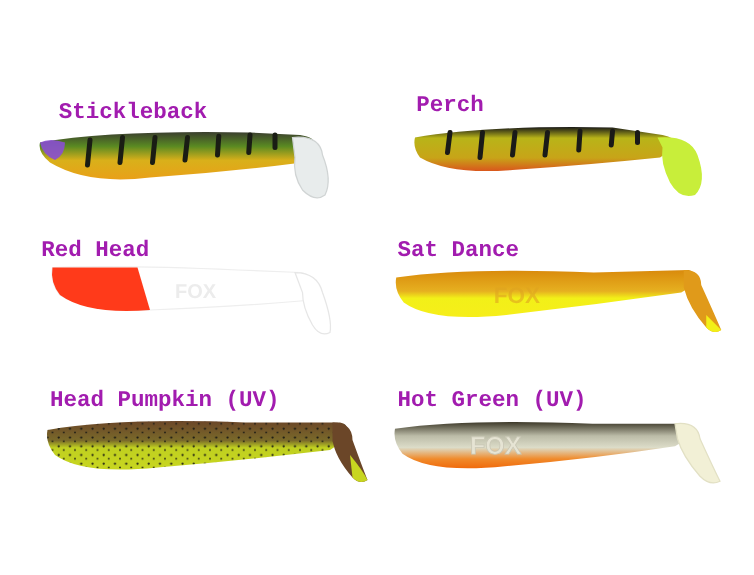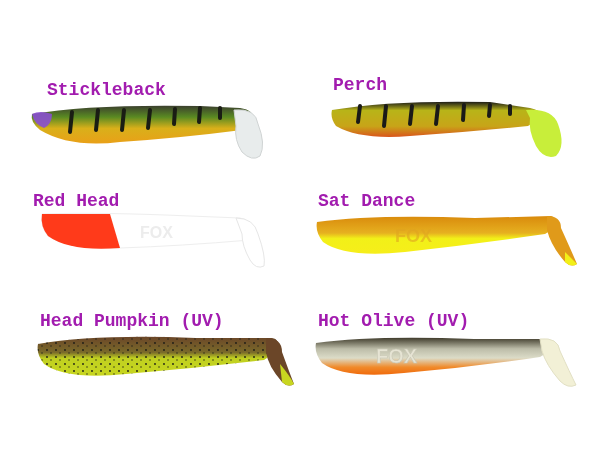--- a/index.html
+++ b/index.html
@@ -106,21 +106,21 @@
       </pattern>
     </defs>
     <path d="M2,10 Q60,0 160,4 L236,4 Q246,6 240,18 L228,26 Q160,34 90,40 Q30,46 8,30 Q0,20 2,10 Z" fill="url(#g5)"></path>
     <path d="M2,10 Q60,0 160,4 L236,4 Q246,6 240,18 L228,26 Q160,34 90,40 Q30,46 8,30 Q0,20 2,10 Z" fill="url(#sp)"></path>
     <path d="M230,4 Q246,4 246,18 Q254,40 258,50 Q252,54 246,48 Q232,32 230,18 Z" fill="#6b4628"></path>
     <path d="M244,30 Q254,42 258,50 Q252,54 246,48 Z" fill="#c8d620"></path>
   </svg>
 </div>
 
 <div class="item">
-  <div class="label" style="left:318px;top:313px;">Hot Olive (UV)</div>
+  <div class="label" style="left:318px;top:313px;">Hot Green (UV)</div>
   <svg class="lure" style="left:314px;top:333px;" width="266" height="58" viewBox="0 0 266 58">
     <defs>
       <linearGradient id="g6" x1="0" y1="0" x2="0" y2="1">
         <stop offset="0" stop-color="#3e3a2a"></stop>
           <stop offset="0.3" stop-color="#bcbca8"></stop>
           <stop offset="0.55" stop-color="#dcdcc8"></stop>
           <stop offset="0.8" stop-color="#f08a2a"></stop>
           <stop offset="1" stop-color="#f06a0c"></stop>
       </linearGradient>
     </defs>

